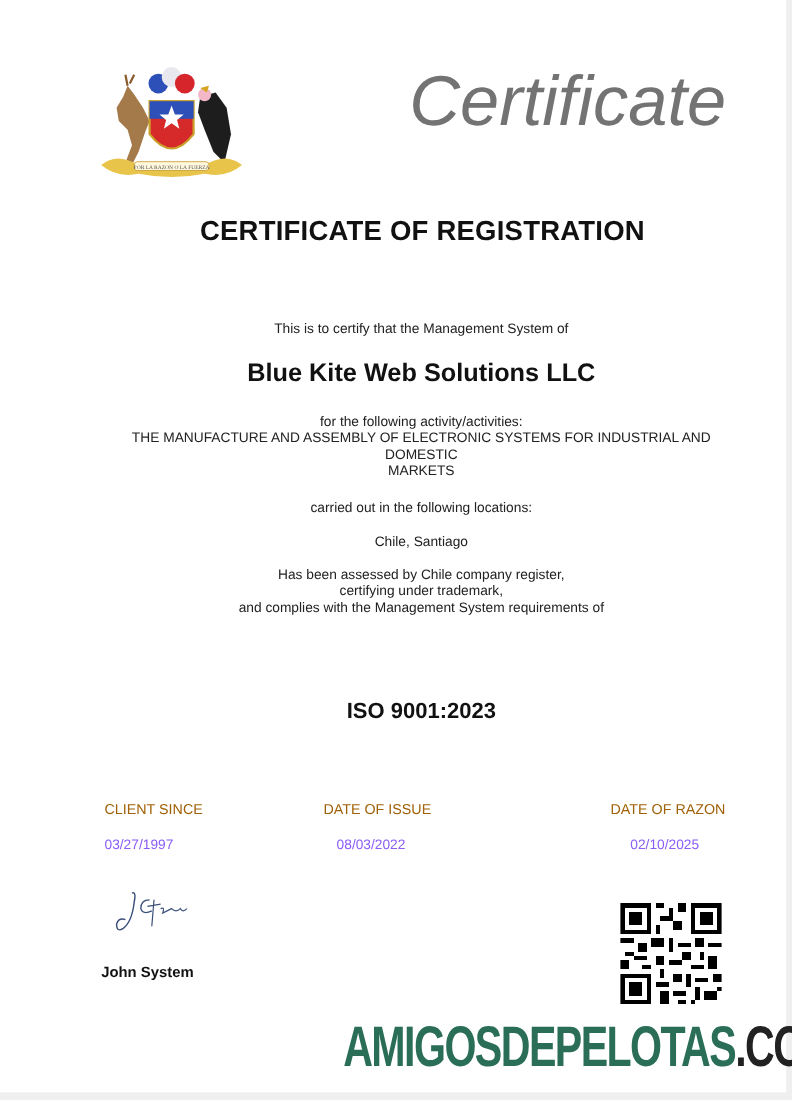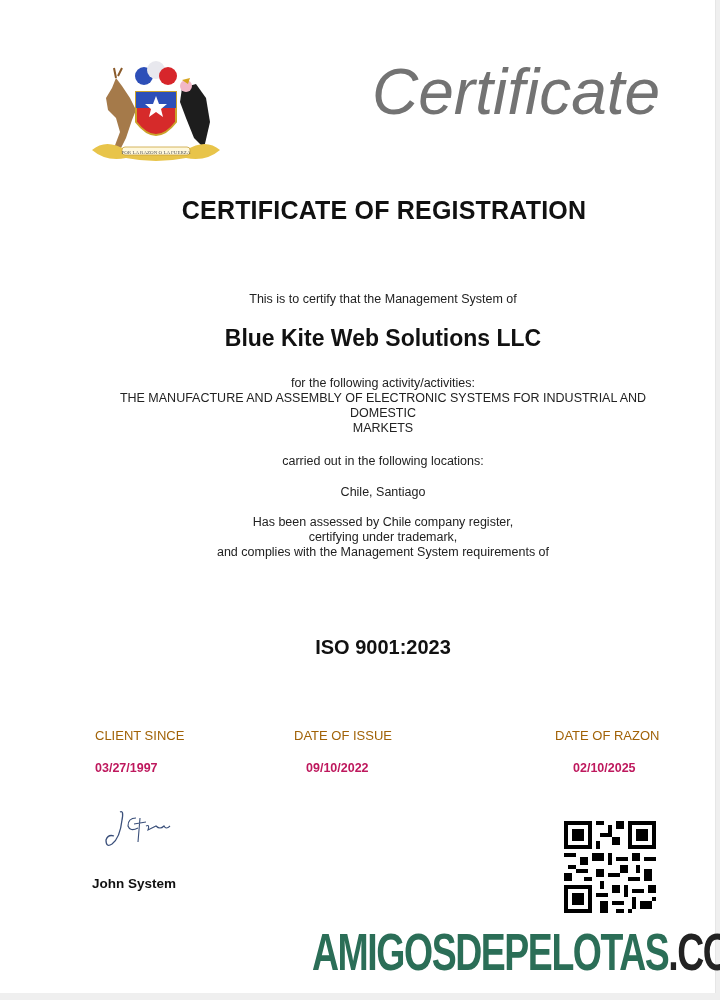--- a/index.html
+++ b/index.html
@@ -20,21 +20,21 @@
       color: #737373; letter-spacing: 0px; line-height: 80px;
     }
     .main-title {
       top: 196px; font-size: 25px; font-weight: bold; letter-spacing: 0.2px;
       left: 0; width: 768px;
     }
     .small { font-size: 12.5px; color: #222; line-height: 15px; }
     .company { top: 325px; font-size: 23px; font-weight: bold; left: 0; width: 766px; }
     .iso { top: 636px; font-size: 20px; font-weight: bold; left: 0; width: 766px; }
     .date-label { font-size: 13px; color: #a16207; }
-    .date-value { font-size: 12.5px; font-weight: bold; color: #be185d; }
+    .date-value { font-size: 12.5px; font-weight: normal; color: #8b5cf6; }
     .signer { left: 92px; top: 876px; font-size: 13.5px; font-weight: bold; }
     .qr { left: 564px; top: 821px; width: 92px; height: 92px; }
     .watermark {
       left: 312px; top: 922px; font-size: 52px; font-weight: bold;
       letter-spacing: -2px; transform: scaleX(0.72); transform-origin: left top;
       font-family: "Liberation Sans", sans-serif; line-height: 60px;
     }
     .wm-green { color: #2b6e57; }
     .wm-dark { color: #222; }
   </style>
@@ -91,21 +91,21 @@
     <div>certifying under trademark,</div>
     <div>and complies with the Management System requirements of</div>
   </div>
 
   <div class="abs iso" style="text-align:center;">ISO 9001:2023</div>
 
   <div class="abs date-label" style="left:95px; top:728px;">CLIENT SINCE</div>
   <div class="abs date-value" style="left:95px; top:761px;">03/27/1997</div>
 
   <div class="abs date-label" style="left:294px; top:728px;">DATE OF ISSUE</div>
-  <div class="abs date-value" style="left:306px; top:761px;">09/10/2022</div>
+  <div class="abs date-value" style="left:306px; top:761px;">08/03/2022</div>
 
   <div class="abs date-label" style="left:555px; top:728px;">DATE OF RAZON</div>
   <div class="abs date-value" style="left:573px; top:761px;">02/10/2025</div>
 
   <div class="abs" style="left:100px; top:808px; width:80px; height:45px;">
     <svg width="80" height="45" viewBox="0 0 80 45">
       <path d="M20 4 Q24 2 22 12 Q20 30 12 36 Q6 40 6 32 Q8 26 14 28" fill="none" stroke="#3a4f7a" stroke-width="1.3"></path>
       <path d="M36 10 Q28 10 28 18 Q30 24 38 20" fill="none" stroke="#3a4f7a" stroke-width="1.2"></path>
       <path d="M40 10 L38 34 M34 16 L46 14 M46 18 Q50 16 48 22 Q52 20 56 18 Q60 22 64 18 Q66 22 70 18" fill="none" stroke="#3a4f7a" stroke-width="1.1"></path>
     </svg>

